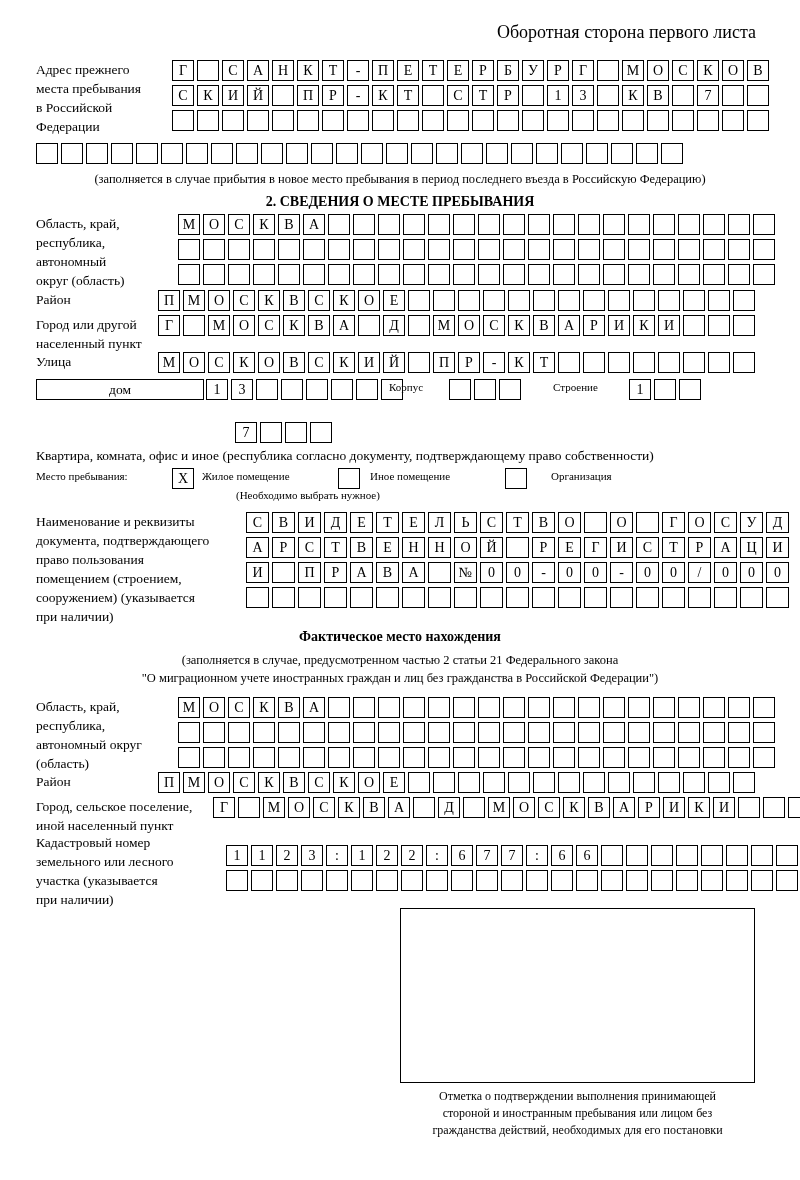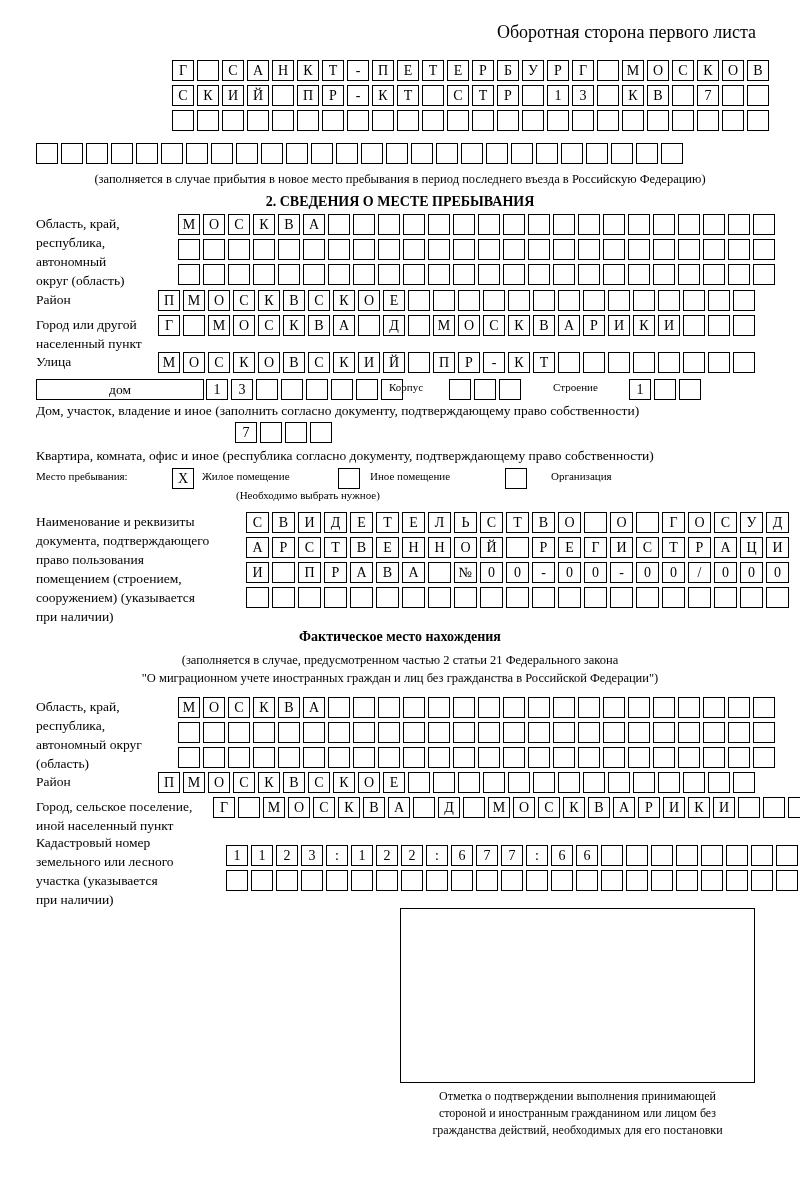--- a/index.html
+++ b/index.html
@@ -113,20 +113,24 @@
     vertical-align: middle;
   }
 </style>
 </head>
 <body>
 
 <div class="page">
 
   <div class="hdr-right">Оборотная сторона первого листа</div>
 
+  <div class="label" style="left:36px; top:60px; width:140px;">Адрес прежнего
+места пребывания
+в Российской
+Федерации</div>
 
   <div class="cells" id="prev-row-0" style="left:172px; top:60px;">
       <div class="cell filled">Г</div>
       <div class="cell"></div>
       <div class="cell filled">С</div>
       <div class="cell filled">А</div>
       <div class="cell filled">Н</div>
       <div class="cell filled">К</div>
       <div class="cell filled">Т</div>
       <div class="cell filled">-</div>
@@ -417,21 +421,20 @@
       <div class="cell"></div>
       <div class="cell"></div>
     </div>
   <div class="inline-text" style="left:553px; top:381px;">Строение</div>
   <div class="cells" id="s2-stroenie" style="left:629px; top:379px;">
       <div class="cell filled">1</div>
       <div class="cell"></div>
       <div class="cell"></div>
     </div>
 
-  <div class="label" style="left:36px; top:401px;">Дом, участок, владение и иное (заполнить согласно документу, подтверждающему право собственности)</div>
 
   <div class="cells" id="s2-flat" style="left:235px; top:422px;">
       <div class="cell filled">7</div>
       <div class="cell"></div>
       <div class="cell"></div>
       <div class="cell"></div>
     </div>
 
   <div class="label" style="left:36px; top:446px;">Квартира, комната, офис и иное (республика согласно документу, подтверждающему право собственности)</div>
 
@@ -737,16 +740,16 @@
       <div class="cell"></div>
       <div class="cell"></div>
       <div class="cell"></div>
       <div class="cell"></div>
       <div class="cell"></div>
       <div class="cell"></div>
     </div>
 
   <div class="bigbox" style="left:400px; top:908px; width:355px; height:175px;"></div>
   <div class="footnote" style="left:400px; top:1088px; width:355px;">Отметка о подтверждении выполнения принимающей</div>
-  <div class="footnote" style="left:400px; top:1105px; width:355px;">стороной и иностранным гражданином или лицом без</div>
+  <div class="footnote" style="left:400px; top:1105px; width:355px;">стороной и иностранным пребывания или лицом без</div>
   <div class="footnote" style="left:400px; top:1122px; width:355px;">гражданства действий, необходимых для его постановки</div>
 
 </div>
 
 </body></html>

